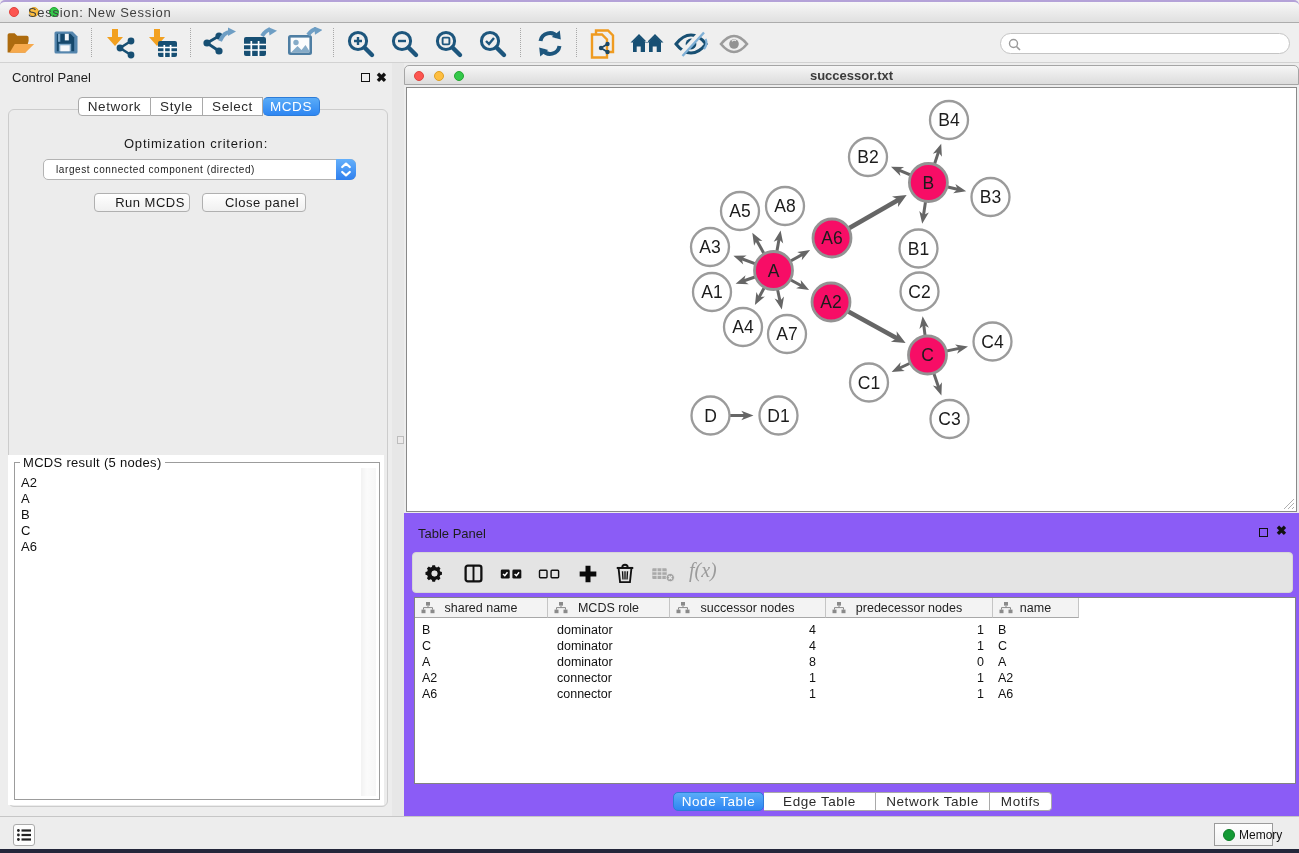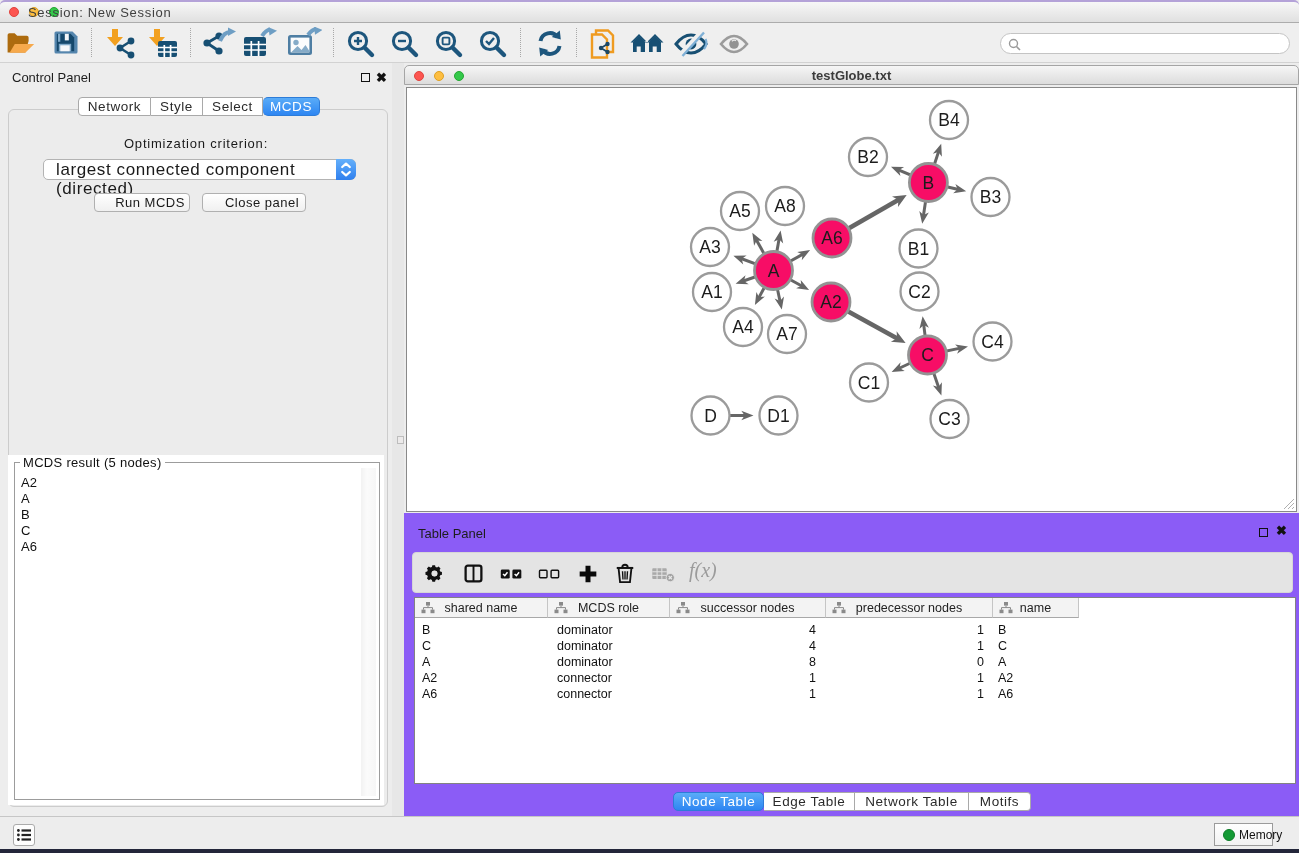--- a/index.html
+++ b/index.html
@@ -31,21 +31,21 @@
      border:1px solid #cccccc; border-radius:6px; }
   .tabrow { position:absolute; display:flex; }
   .tab { height:19px; background:#fff; border:1px solid #a9a9a9; border-left:none;
      letter-spacing:0.55px; font-size:13.5px; color:#2b2b2b; text-align:center; line-height:17px; }
   .tab.first { border-left:1px solid #a9a9a9; border-radius:4px 0 0 4px; }
   .tab.last { border-radius:0 4px 4px 0; }
   .tab.sel { background:linear-gradient(#5aacf8,#2e86f2); color:#fff; border-color:#2d7cd8;
      border-radius:5px; }
   #optlabel { left:0; top:73px; width:100%; text-align:center; font-size:13px; color:#1a1a1a; letter-spacing:0.8px; }
   #dropdown { left:43px; top:96px; width:313px; height:21px; background:#fff;
-     border:1px solid #b3b3b3; border-radius:5px; font-size:17px; color:#1a1a1a;
+     border:1px solid #b3b3b3; border-radius:5px; font-size:10px; color:#1a1a1a;
      line-height:19px; padding-left:12px; letter-spacing:0.6px; }
   #ddcap { right:-1px; top:-1px; width:20px; height:21px; border-radius:0 6px 6px 0;
      background:linear-gradient(#64b0fb,#2f7fee); }
   .btn { position:absolute; height:19px; letter-spacing:0.5px; background:linear-gradient(#ffffff,#f0f0f0);
      border:1px solid #b0b0b0; border-radius:4px; font-size:13px; color:#1a1a1a;
      text-align:center; line-height:17px;padding-left:16px; }
   #scrollwrap { left:8px; top:392px; width:376px; height:350px; background:#fff; }
   #mcdsbox { left:6px; top:7px; width:366px; height:338px; border:1px solid #9c9c9c; }
   #mcdstitle { left:5px; top:-8px; background:#fff; padding:0 3px; font-size:13px; color:#111; letter-spacing:0.3px; }
   #mcdslist { left:1px; top:12px; font-size:13px; color:#111; line-height:16px; padding-left:5px; }
@@ -248,21 +248,21 @@
       <div id="mcdslist" class="abs">A2<br>A<br>B<br>C<br>A6</div>
       <div id="mcdstrack" class="abs"></div>
     </div>
   </div>
 </div>
 <div id="netwin" class="abs">
   <div id="nettitle" class="abs">
     <div class="tl t1"></div>
       <div class="tl t2"></div>
       <div class="tl t3"></div>
-    <div id="nettext" class="abs">testGlobe.txt</div>
+    <div id="nettext" class="abs">successor.txt</div>
   </div>
   <div id="netcanvas" class="abs">
     <svg width="891" height="425" viewBox="406 88 891 425" style="position:absolute;left:0;top:0">
 <g stroke="#666" fill="#666">
 <line x1="772.5" y1="270.5" x2="754.6" y2="238.6" stroke-width="3.0"></line>
 <polygon stroke="none" points="751.3,232.8 761.4,241.1 755.6,240.4 753.1,245.8"></polygon>
 <line x1="772.5" y1="270.5" x2="778.4" y2="237.2" stroke-width="3.0"></line>
 <polygon stroke="none" points="779.6,230.6 782.2,243.5 778.1,239.3 772.7,241.8"></polygon>
 <line x1="772.5" y1="270.5" x2="738.7" y2="258.0" stroke-width="3.0"></line>
 <polygon stroke="none" points="732.4,255.7 745.6,255.4 740.7,258.7 742.2,264.4"></polygon>
@@ -458,21 +458,21 @@
     <div class="trow num" style="left:411px;top:73px;width:158px">1</div>
     <div class="trow" style="left:583px;top:73px">A2</div>
     <div class="trow" style="left:7px;top:89px">A6</div>
     <div class="trow" style="left:142px;top:89px">connector</div>
     <div class="trow num" style="left:255px;top:89px;width:146px">1</div>
     <div class="trow num" style="left:411px;top:89px;width:158px">1</div>
     <div class="trow" style="left:583px;top:89px">A6</div>
   </div>
   <div class="tabrow" style="left:269px;top:279px">
     <div class="tab sel first" style="width:91px">Node Table</div>
-    <div class="tab" style="width:91px">Edge Table</div>
+    <div class="tab" style="width:112px">Edge Table</div>
     <div class="tab" style="width:114px">Network Table</div>
     <div class="tab last" style="width:62px">Motifs</div>
   </div>
 </div>
 <div id="statusbar" class="abs">
   <div id="listbtn" class="abs">
     <svg width="16" height="14" style="position:absolute;left:2px;top:3px" viewBox="0 0 16 14">
       <g fill="#222">
           <circle cx="2.4" cy="2.5" r="1.4"></circle>
           <circle cx="2.4" cy="7" r="1.4"></circle>

